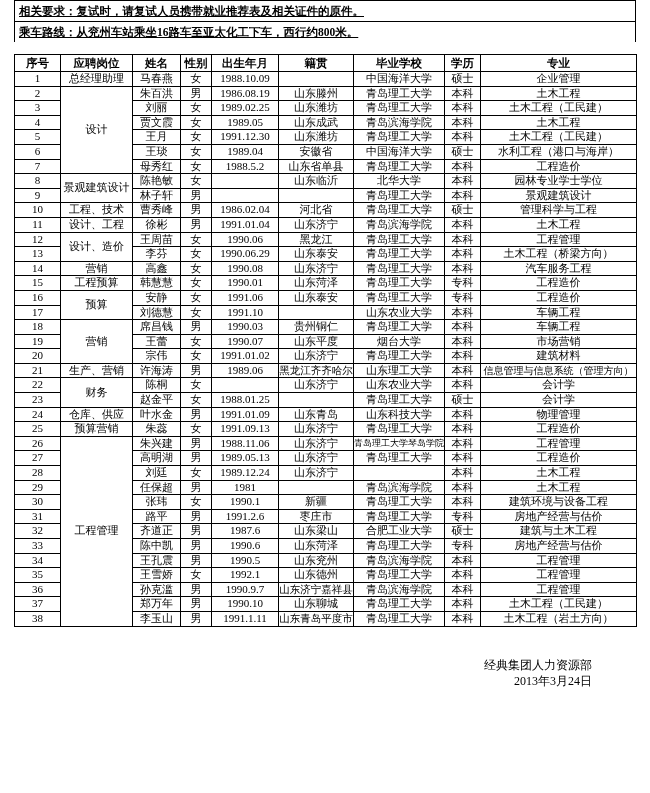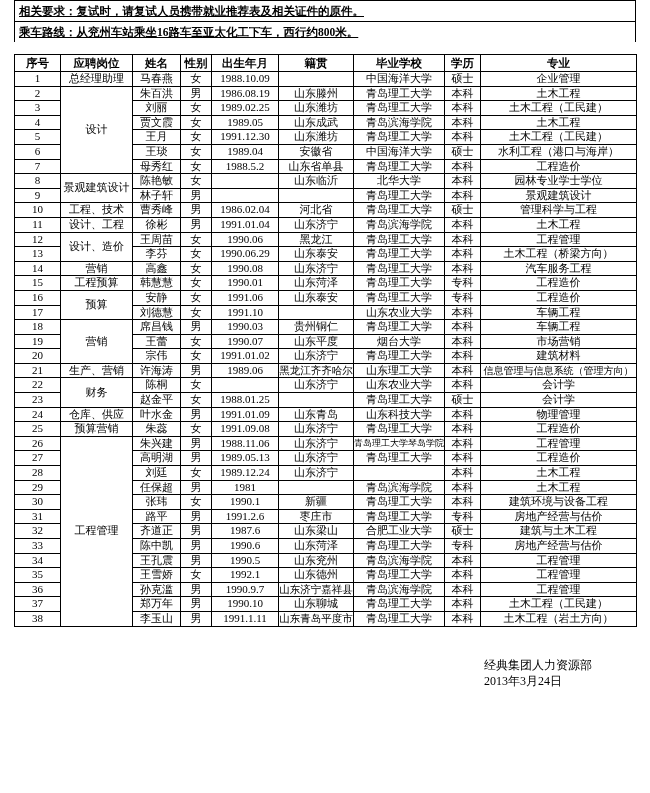--- a/index.html
+++ b/index.html
@@ -31,21 +31,21 @@
     padding:0;overflow:hidden;white-space:nowrap;
   }
   table.roster th{
     height:16px;line-height:16px;font-size:11.5px;font-weight:bold;
   }
   table.roster td{
     height:13.6px;line-height:13.6px;font-size:11px;font-weight:normal;
   }
   table.roster td.pos{font-size:11px;}
   .footer{
-    float:right;margin:18px 58px 0 0;text-align:left;
+    float:right;margin:18px 58px 0 0;text-align:right;
     font-size:12px;line-height:16px;
   }
 </style>
 </head>
 <body>
 
 <div class="page">
 
   <div class="info" id="info-box">
       <div class="info-line"><span class="u">相关要求：复试时，请复试人员携带就业推荐表及相关证件的原件。</span></div>
@@ -329,21 +329,21 @@
           <td>山东青岛</td>
           <td>山东科技大学</td>
           <td>本科</td>
           <td>物理管理</td>
         </tr>
         <tr>
           <td>25</td>
           <td rowspan="1" class="pos">预算营销</td>
           <td>朱蕊</td>
           <td>女</td>
-          <td>1991.09.08</td>
+          <td>1991.09.13</td>
           <td>山东济宁</td>
           <td>青岛理工大学</td>
           <td>本科</td>
           <td>工程造价</td>
         </tr>
         <tr>
           <td>26</td>
           <td rowspan="13" class="pos">工程管理</td>
           <td>朱兴建</td>
           <td>男</td>

